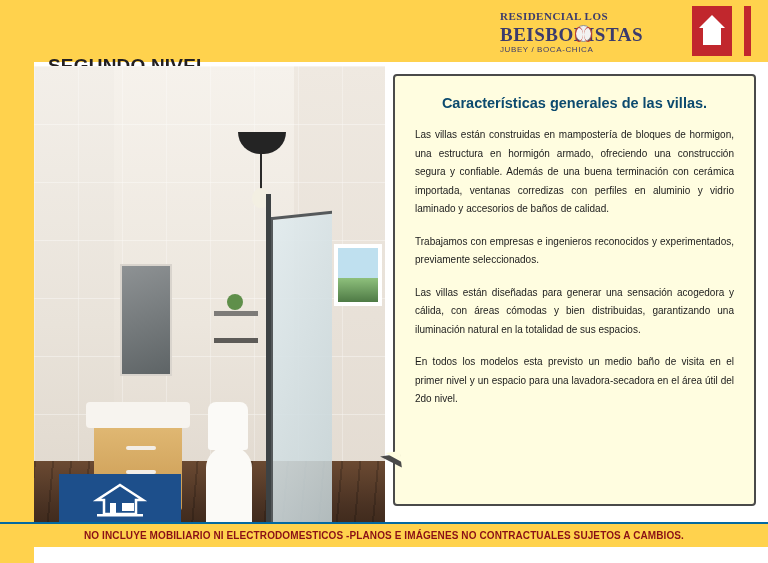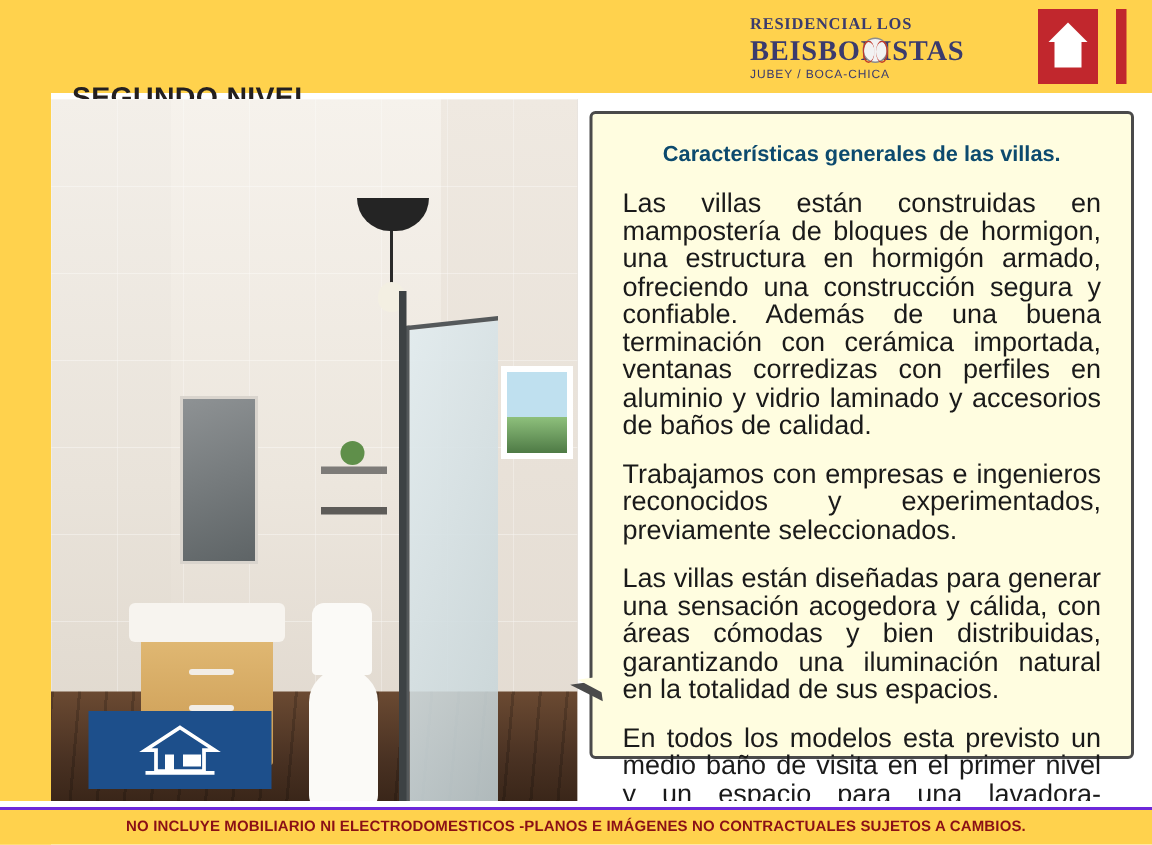--- a/index.html
+++ b/index.html
@@ -316,39 +316,39 @@
     font-weight: bold;
     color: #0c4a6e;
     text-align: center;
     margin: 18px 14px 14px 14px;
     line-height: 18px;
   }
   .callout-body {
     padding: 0 20px;
   }
   .callout-p {
-    font-size: 18px;
+    font-size: 10px;
     color: #1a1a1a;
     line-height: 18.5px;
     text-align: justify;
     margin: 0 0 14px 0;
   }
 
   
   .footer {
     position: absolute;
     left: 0;
-    bottom: 0;
+    bottom: 16px;
     width: 768px;
     height: 25px;
     background: #ffd24d;
     display: flex;
     align-items: center;
     justify-content: center;
-    border-top: 2px solid #6d28d9;
+    border-top: 2px solid #0369a1;
   }
   .footer-text {
     font-size: 10px;
     font-weight: bold;
     color: #8a1016;
     letter-spacing: 0.1px;
   }
   .footer-strip {
     position: absolute;
     left: 0;

